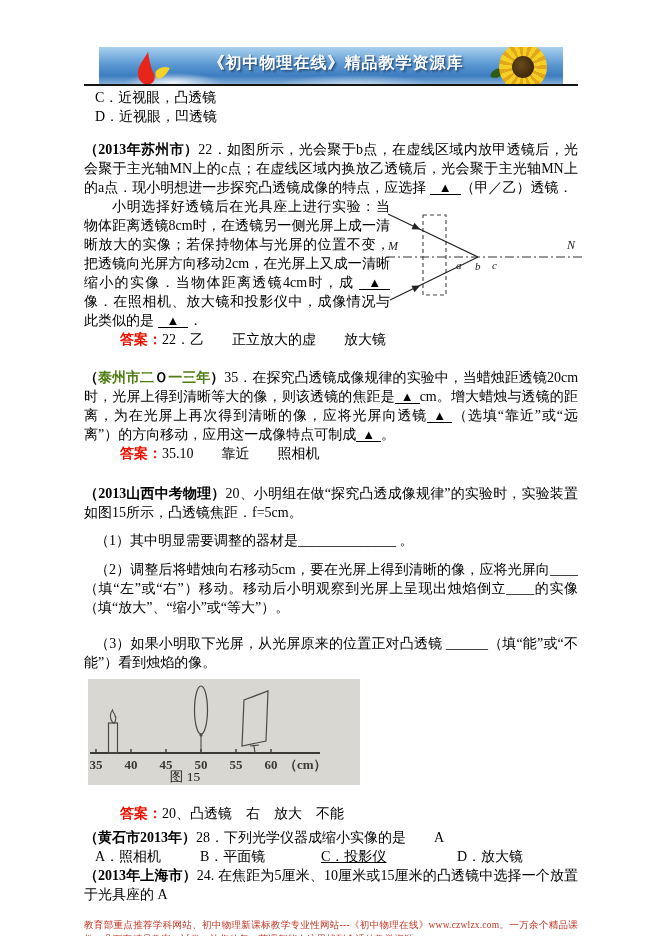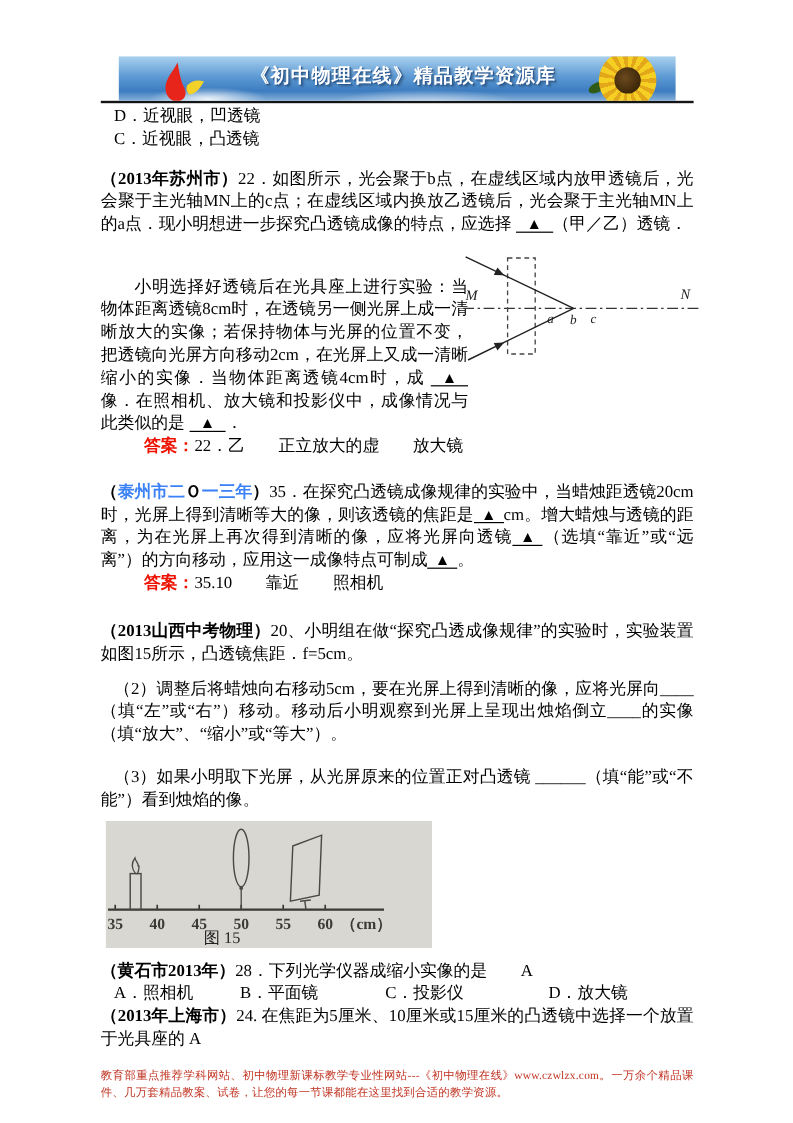--- a/index.html
+++ b/index.html
@@ -4,21 +4,21 @@
 <style>
   html,body{margin:0;padding:0;}
   body{
     width:661px;height:936px;background:#ffffff;overflow:hidden;
     font-family:"Liberation Serif","DejaVu Serif",serif;
     color:#000;font-size:14px;
   }
   .page{padding:47px 83px 0 84px;position:relative;}
   p{margin:0;line-height:19px;text-align:justify;}
   b{font-weight:bold;}
-  .red{color:#3b82f6;}
+  .red{color:#4d7c0f;}
 
   
   .banner{
     position:relative;margin-left:15px;width:464px;height:37px;overflow:hidden;
     background:
       radial-gradient(70px 14px at 16% 96%, rgba(255,255,255,.85), rgba(255,255,255,0) 70%),
       radial-gradient(110px 16px at 55% 104%, rgba(255,255,255,.55), rgba(255,255,255,0) 70%),
       linear-gradient(180deg,#a9d0ee 0%,#5e9bd4 45%,#3c7cc0 78%,#86b0d8 100%);
   }
   .logo{position:absolute;left:32px;top:4px;}
@@ -45,37 +45,37 @@
   }
   .sf-leaf{
     position:absolute;left:-9px;top:26px;width:15px;height:8px;border-radius:50%;
     background:#2f5a17;transform:rotate(-25deg);
   }
   .rule{border-bottom:2px solid #151515;}
 
   
   .opts-cd{margin-top:2px;padding-left:11px;}
   .q22{position:relative;margin-top:14px;}
-  .q22-p2{width:306px;text-indent:28px;margin-top:33px;}
+  .q22-p2{width:306px;text-indent:28px;}
   .lens-diagram{position:absolute;left:299px;top:62px;}
   .answer{margin-top:0;margin-left:36px;}
   .answer .ans-label{color:#ee1100;font-weight:bold;}
   .q35{margin-top:19px;}
   .q20{margin-top:21px;}
   .sub{margin-top:9px;text-indent:11px;}
   .sub2{margin-top:10px;}
   .sub3{margin-top:17px;}
   .fig15-wrap{margin:7px 0 0 4px;text-decoration:underline;}
   .ans20{margin-top:15px;}
   .q28{margin-top:5px;}
   .options-row{padding-left:11px;}
   .opt{display:inline-block;}
   .opt-a{width:105px;}
   .opt-b{width:121px;}
-  .opt-c{width:136px;}
+  .opt-c{width:136px;text-decoration:underline;}
   .inline-ans{margin-left:28px;}
   .q24{margin-top:0;}
 
   .blank{
     display:inline-block;border-bottom:1.3px solid #000;line-height:13px;
     padding:0 9px;font-size:13px;vertical-align:baseline;text-indent:0;
   }
   .blank.narrow{padding:0 6px;}
 
   .footer{
@@ -98,22 +98,22 @@
     <div class="banner-title">《初中物理在线》精品教学资源库</div>
     <div class="sunflower">
       <div class="sf-leaf"></div>
       <div class="petals"></div>
       <div class="sf-center"></div>
     </div>
   </div>
   <div class="rule"></div>
 
   <div class="opts-cd">
+    <p>C．近视眼，凸透镜</p>
     <p>D．近视眼，凹透镜</p>
-    <p>C．近视眼，凸透镜</p>
   </div>
 
   <div class="q22">
     <p>
       <b>（2013年苏州市）</b><span>22．如图所示，光会聚于b点，在虚线区域内放甲透镜后，光会聚于主光轴MN上的c点；在虚线区域内换放乙透镜后，光会聚于主光轴MN上的a点．现小明想进一步探究凸透镜成像的特点，应选择</span>
       <span class="blank">▲</span><span>（甲／乙）透镜．</span>
     </p>
 
     <svg class="lens-diagram" width="212" height="116" viewBox="0 0 212 116">
 
@@ -148,20 +148,23 @@
       <b><span>（</span><span class="red">泰州市二</span><span>Ｏ</span><span class="red">一三年</span><span>）</span></b><span>35．在探究凸透镜成像规律的实验中，当蜡烛距透镜20cm时，光屏上得到清晰等大的像，则该透镜的焦距是</span><span class="blank narrow">▲</span><span>cm。增大蜡烛与透镜的距离，为在光屏上再次得到清晰的像，应将光屏向透镜</span><span class="blank narrow">▲</span><span>（选填“靠近”或“远离”）的方向移动，应用这一成像特点可制成</span><span class="blank narrow">▲</span><span>。</span>
     </p>
     <p class="answer">
       <span class="ans-label">答案：</span><span>35.10　　靠近　　照相机</span>
     </p>
   </div>
 
   <div class="q20">
     <p>
       <b>（2013山西中考物理）</b><span>20、小明组在做“探究凸透成像规律”的实验时，实验装置如图15所示，凸透镜焦距．f=5cm。</span>
+    </p>
+    <p class="sub">
+      <span>（1）其中明显需要调整的器材是</span><span>______________</span><span> 。</span>
     </p>
     <p class="sub sub2">
       <span>（2）调整后将蜡烛向右移动5cm，要在光屏上得到清晰的像，应将光屏向</span><span>____</span><span>（填“左”或“右”）移动。移动后小明观察到光屏上呈现出烛焰倒立</span><span>____</span><span>的实像（填“放大”、“缩小”或“等大”）。</span>
     </p>
     <p class="sub sub3">
       <span>（3）如果小明取下光屏，从光屏原来的位置正对凸透镜 </span><span>______</span><span>（填“能”或“不能”）看到烛焰的像。</span>
     </p>
 
     <div class="fig15-wrap">
       <svg width="272" height="106" viewBox="0 0 272 106">
@@ -191,20 +194,23 @@
         <line x1="113" y1="56" x2="113" y2="74" stroke="#4a4a44" stroke-width="1.1"></line>
 
         <polygon points="156,21 180,12 178,62 154,67" fill="none" stroke="#4a4a44" stroke-width="1.2"></polygon>
         <line x1="166" y1="67" x2="167" y2="74" stroke="#4a4a44" stroke-width="1.2"></line>
         <line x1="162" y1="67" x2="171" y2="66" stroke="#4a4a44" stroke-width="1.2"></line>
 
         <text x="97" y="102" font-size="13.5" fill="#222" text-anchor="middle">图 15</text>
       </svg>
     </div>
 
+    <p class="answer ans20">
+      <span class="ans-label">答案：</span><span>20、凸透镜　右　放大　不能</span>
+    </p>
   </div>
 
   <div class="q28">
     <p>
       <b>（黄石市2013年）</b><span>28．下列光学仪器成缩小实像的是</span><span class="inline-ans">A</span>
     </p>
     <p class="options-row">
       <span class="opt opt-a">A．照相机</span><span class="opt opt-b">B．平面镜</span><span class="opt opt-c">C．投影仪</span><span class="opt">D．放大镜</span>
     </p>
   </div>

